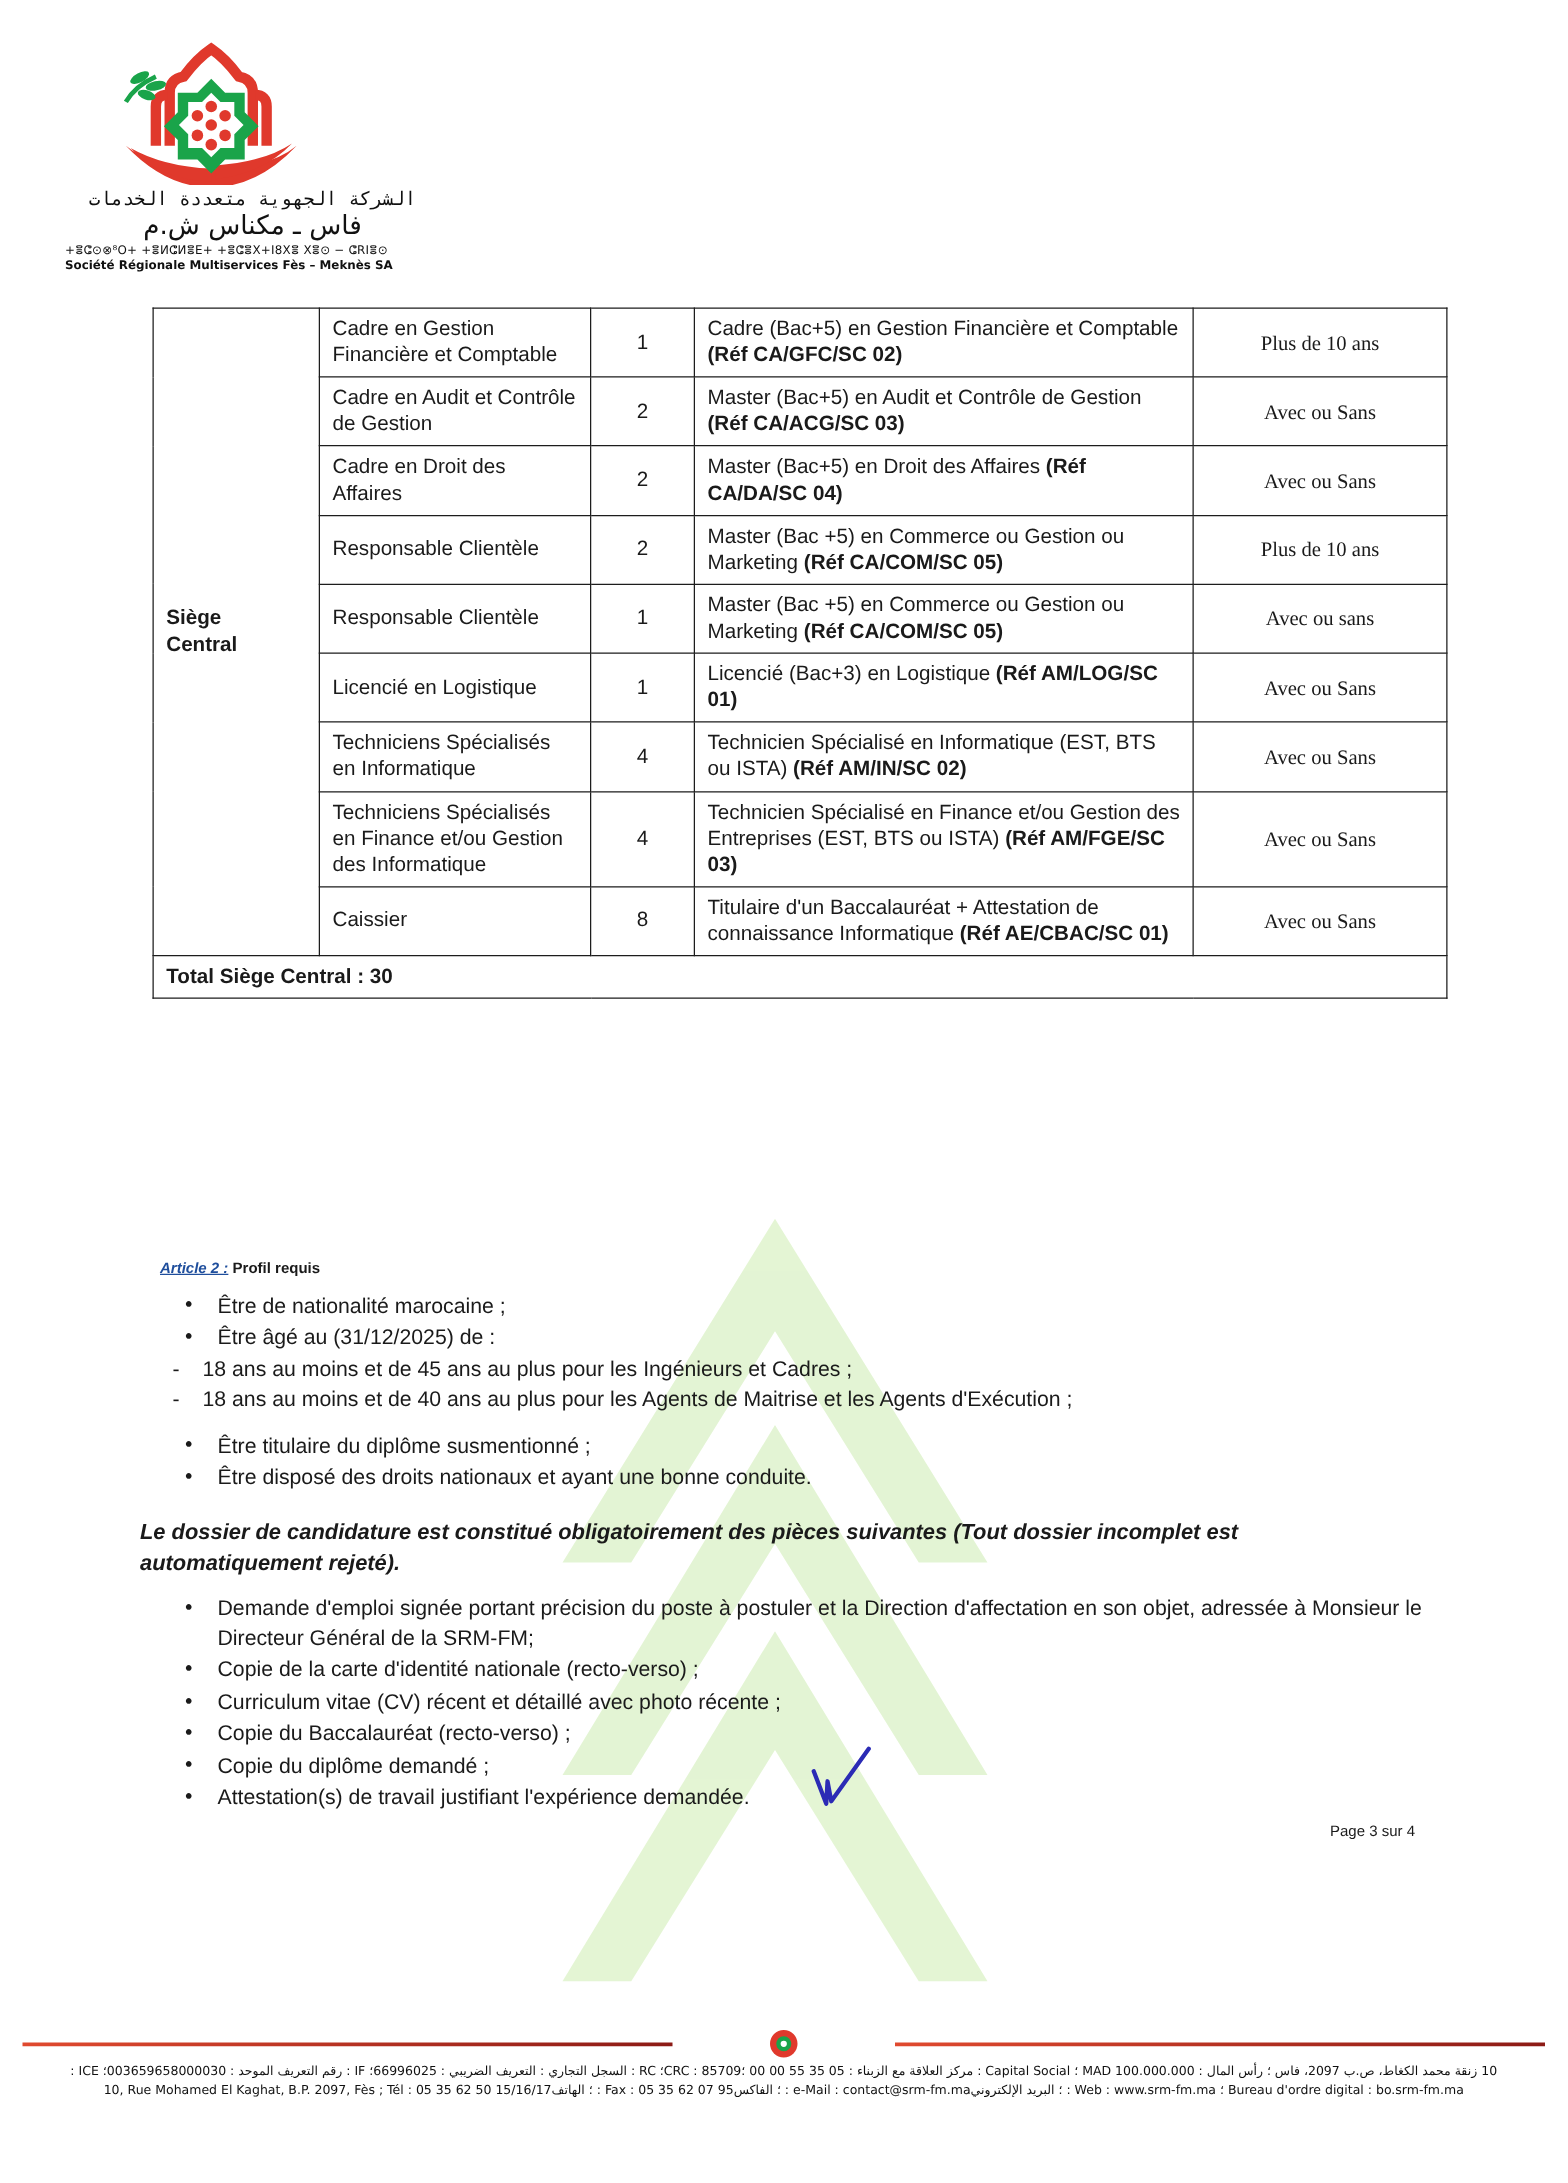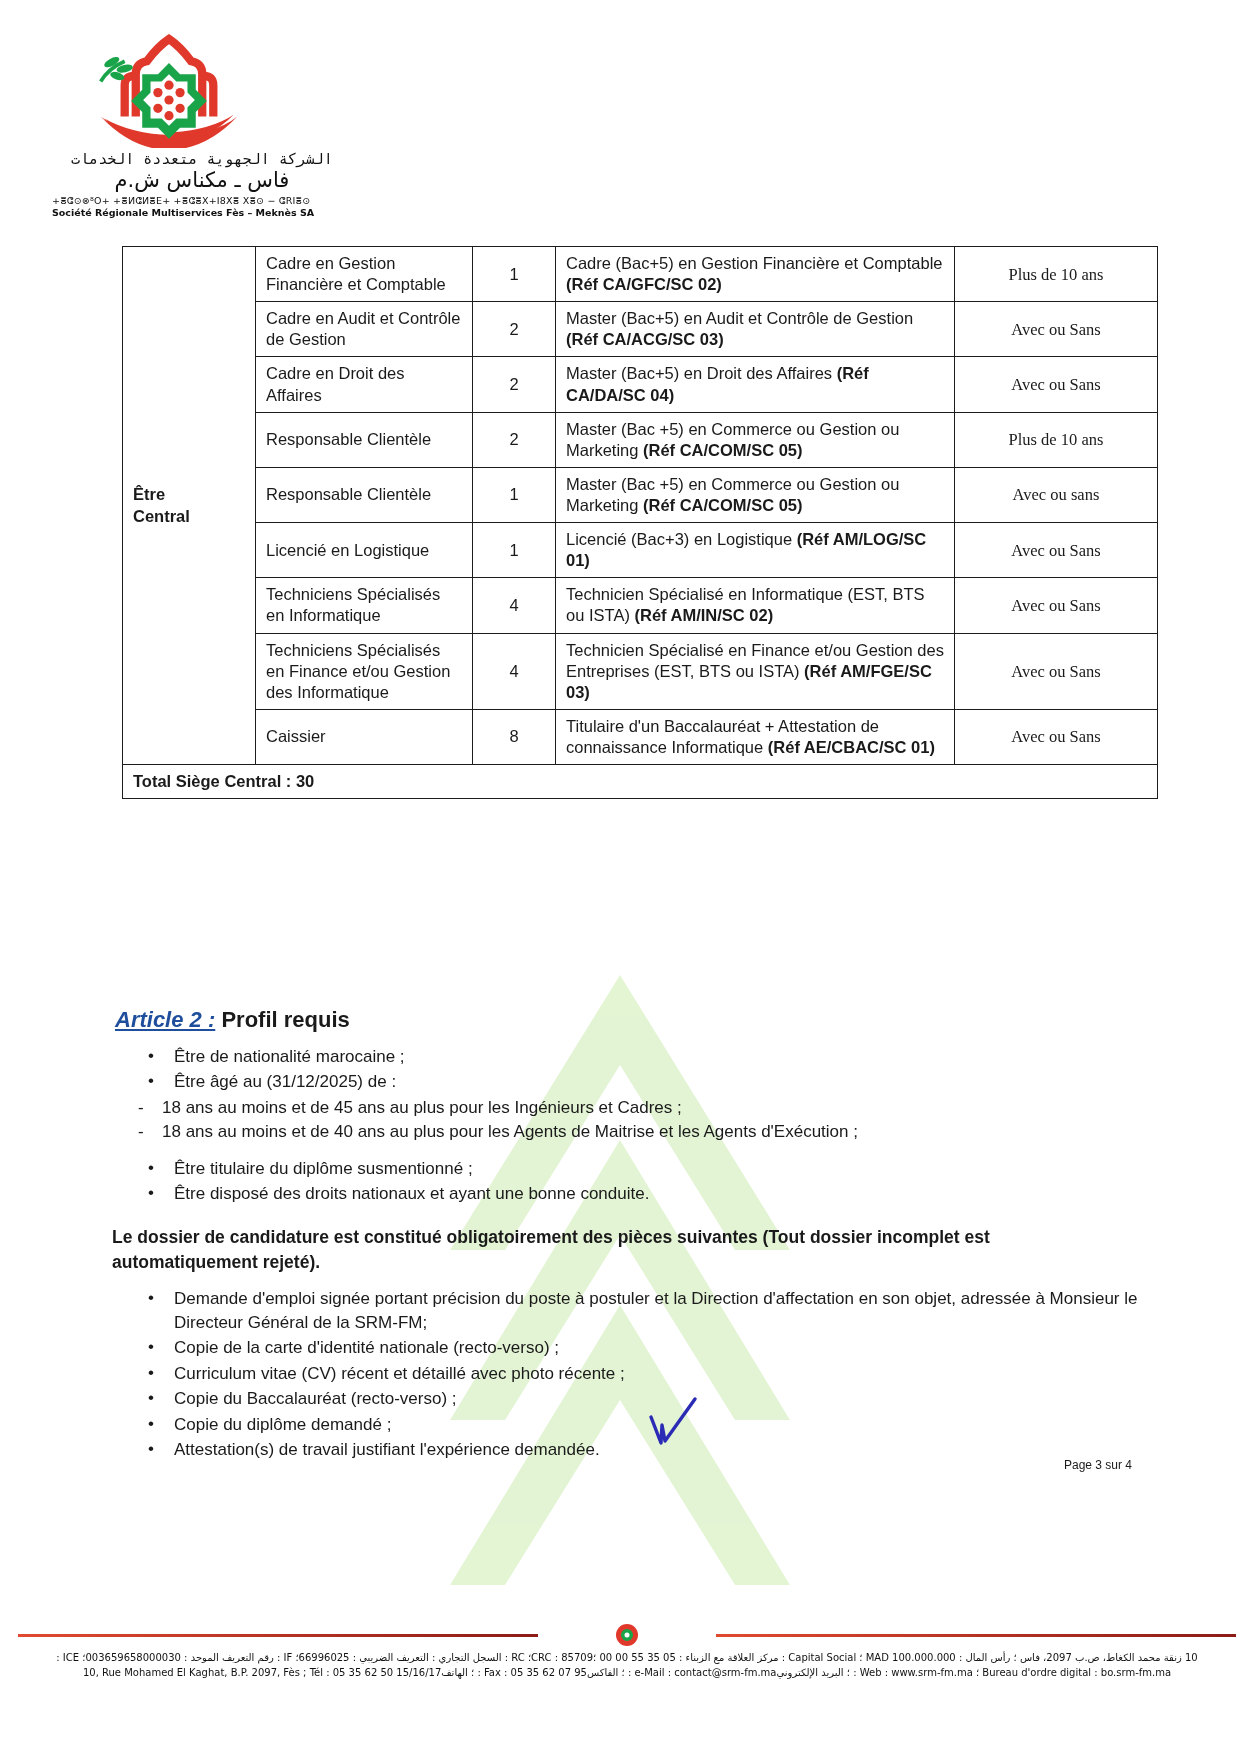--- a/index.html
+++ b/index.html
@@ -109,23 +109,23 @@
 
   
   .content {
     position: absolute;
     left: 112px;
     top: 985px;
     width: 1035px;
     z-index: 2;
   }
   .article-head {
-    font-size: 22px;
+    font-size: 12px;
     font-weight: bold;
-    margin: 22px 0 0 3px;
+    margin: 22px 0 0 16px;
     color: #1a1a1a;
   }
   .article-head .art-label {
     color: #1f4e9c;
     font-style: italic;
     text-decoration: underline;
     font-weight: bold;
   }
   ul.bullets {
     list-style: none;
@@ -163,20 +163,21 @@
     left: 26px;
     top: 0;
     font-size: 17px;
   }
   .para-bold {
     font-size: 17.5px;
     font-weight: bold;
     line-height: 1.42;
     margin: 18px 0 0 0;
     width: 930px;
+    font-style: italic;
   }
 
   
   .checkmark {
     position: absolute;
     left: 645px;
     top: 1395px;
     z-index: 3;
   }
 
@@ -279,21 +280,21 @@
     <div class="logo-tif">+ⴻⵛ⊙⊗⁸O+ +ⴻⵍⵛⵍⴻE+ +ⴻⵛⴻX+I8Xⴻ Xⴻ⊙ − ⵛRIⴻ⊙</div>
     <div class="logo-fr">Société Régionale Multiservices Fès – Meknès SA</div>
   </div>
 
   <div class="jobs-table-wrap">
     <table class="jobs">
       <tbody>
 
         <tr>
           <td class="col-dir" rowspan="9">
-            <div>Être</div>
+            <div>Siège</div>
             <div>Central</div>
           </td>
           <td class="col-post">Cadre en Gestion Financière et Comptable</td>
           <td class="col-nb">1</td>
           <td class="col-prof"><span>Cadre (Bac+5) en Gestion Financière et Comptable </span><span class="b">(Réf CA/GFC/SC 02)</span></td>
           <td class="col-exp">Plus de 10 ans</td>
         </tr>
 
         <tr>
           <td class="col-post">Cadre en Audit et Contrôle de Gestion</td>

